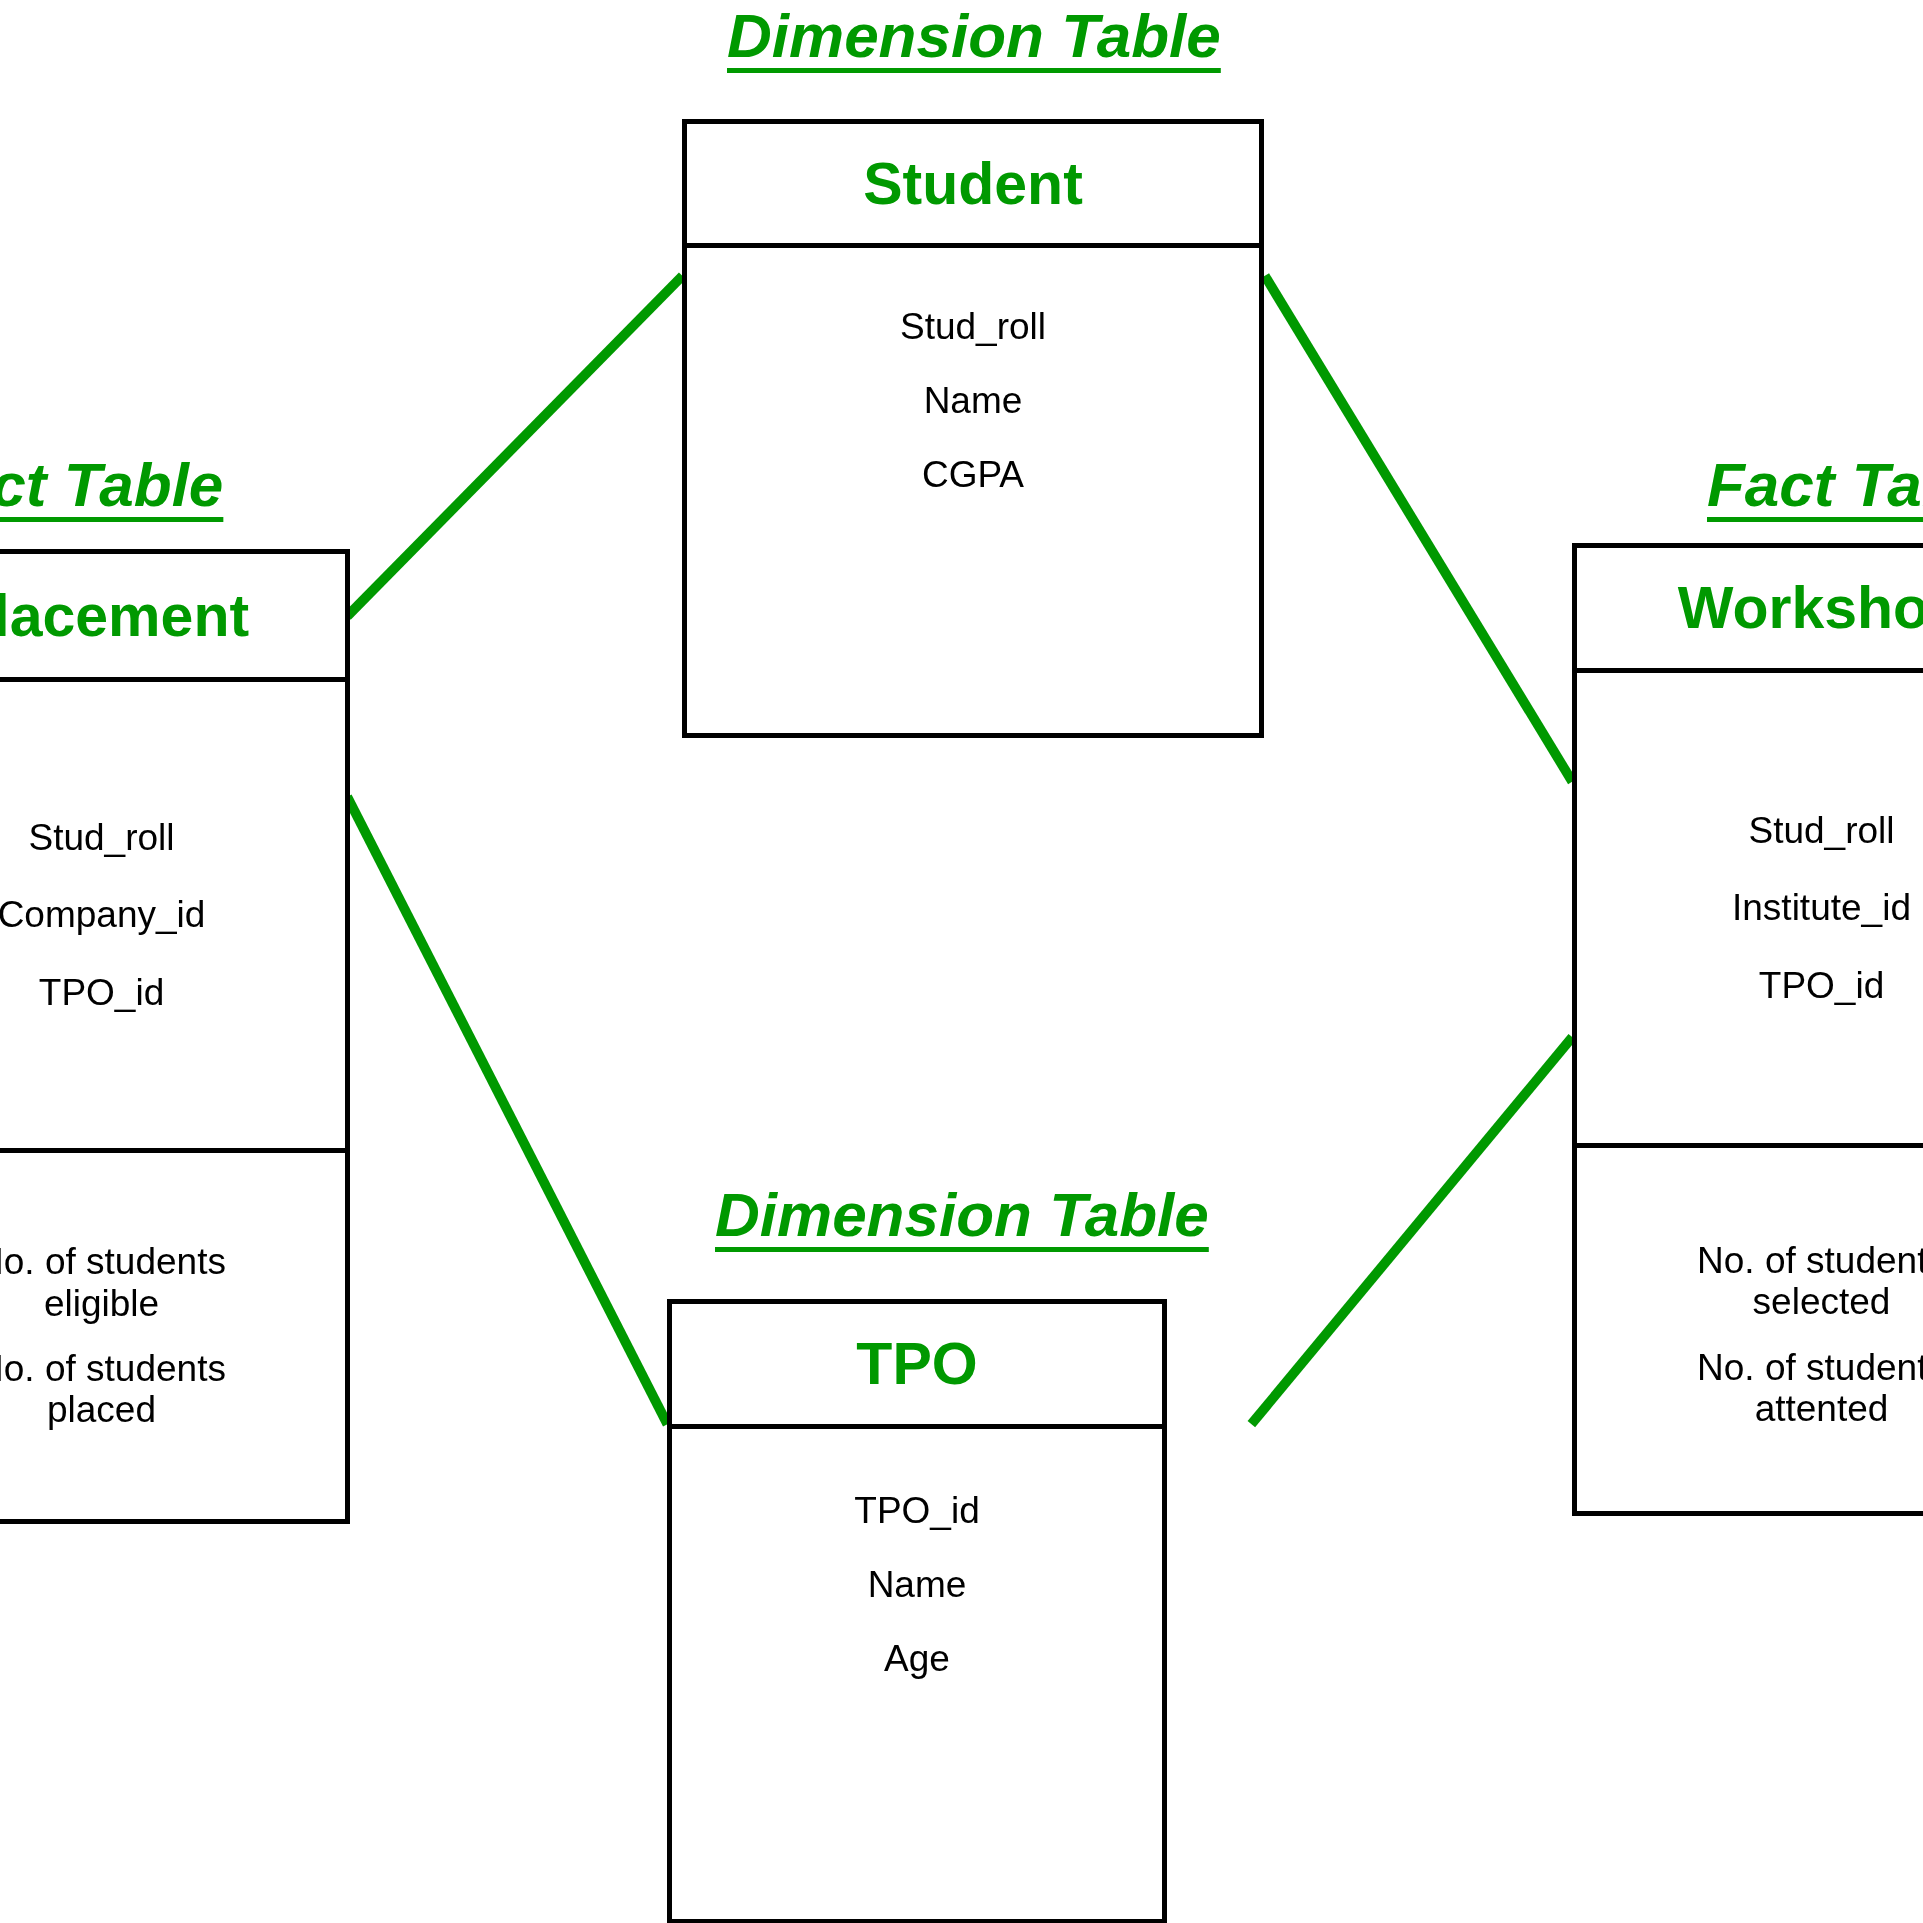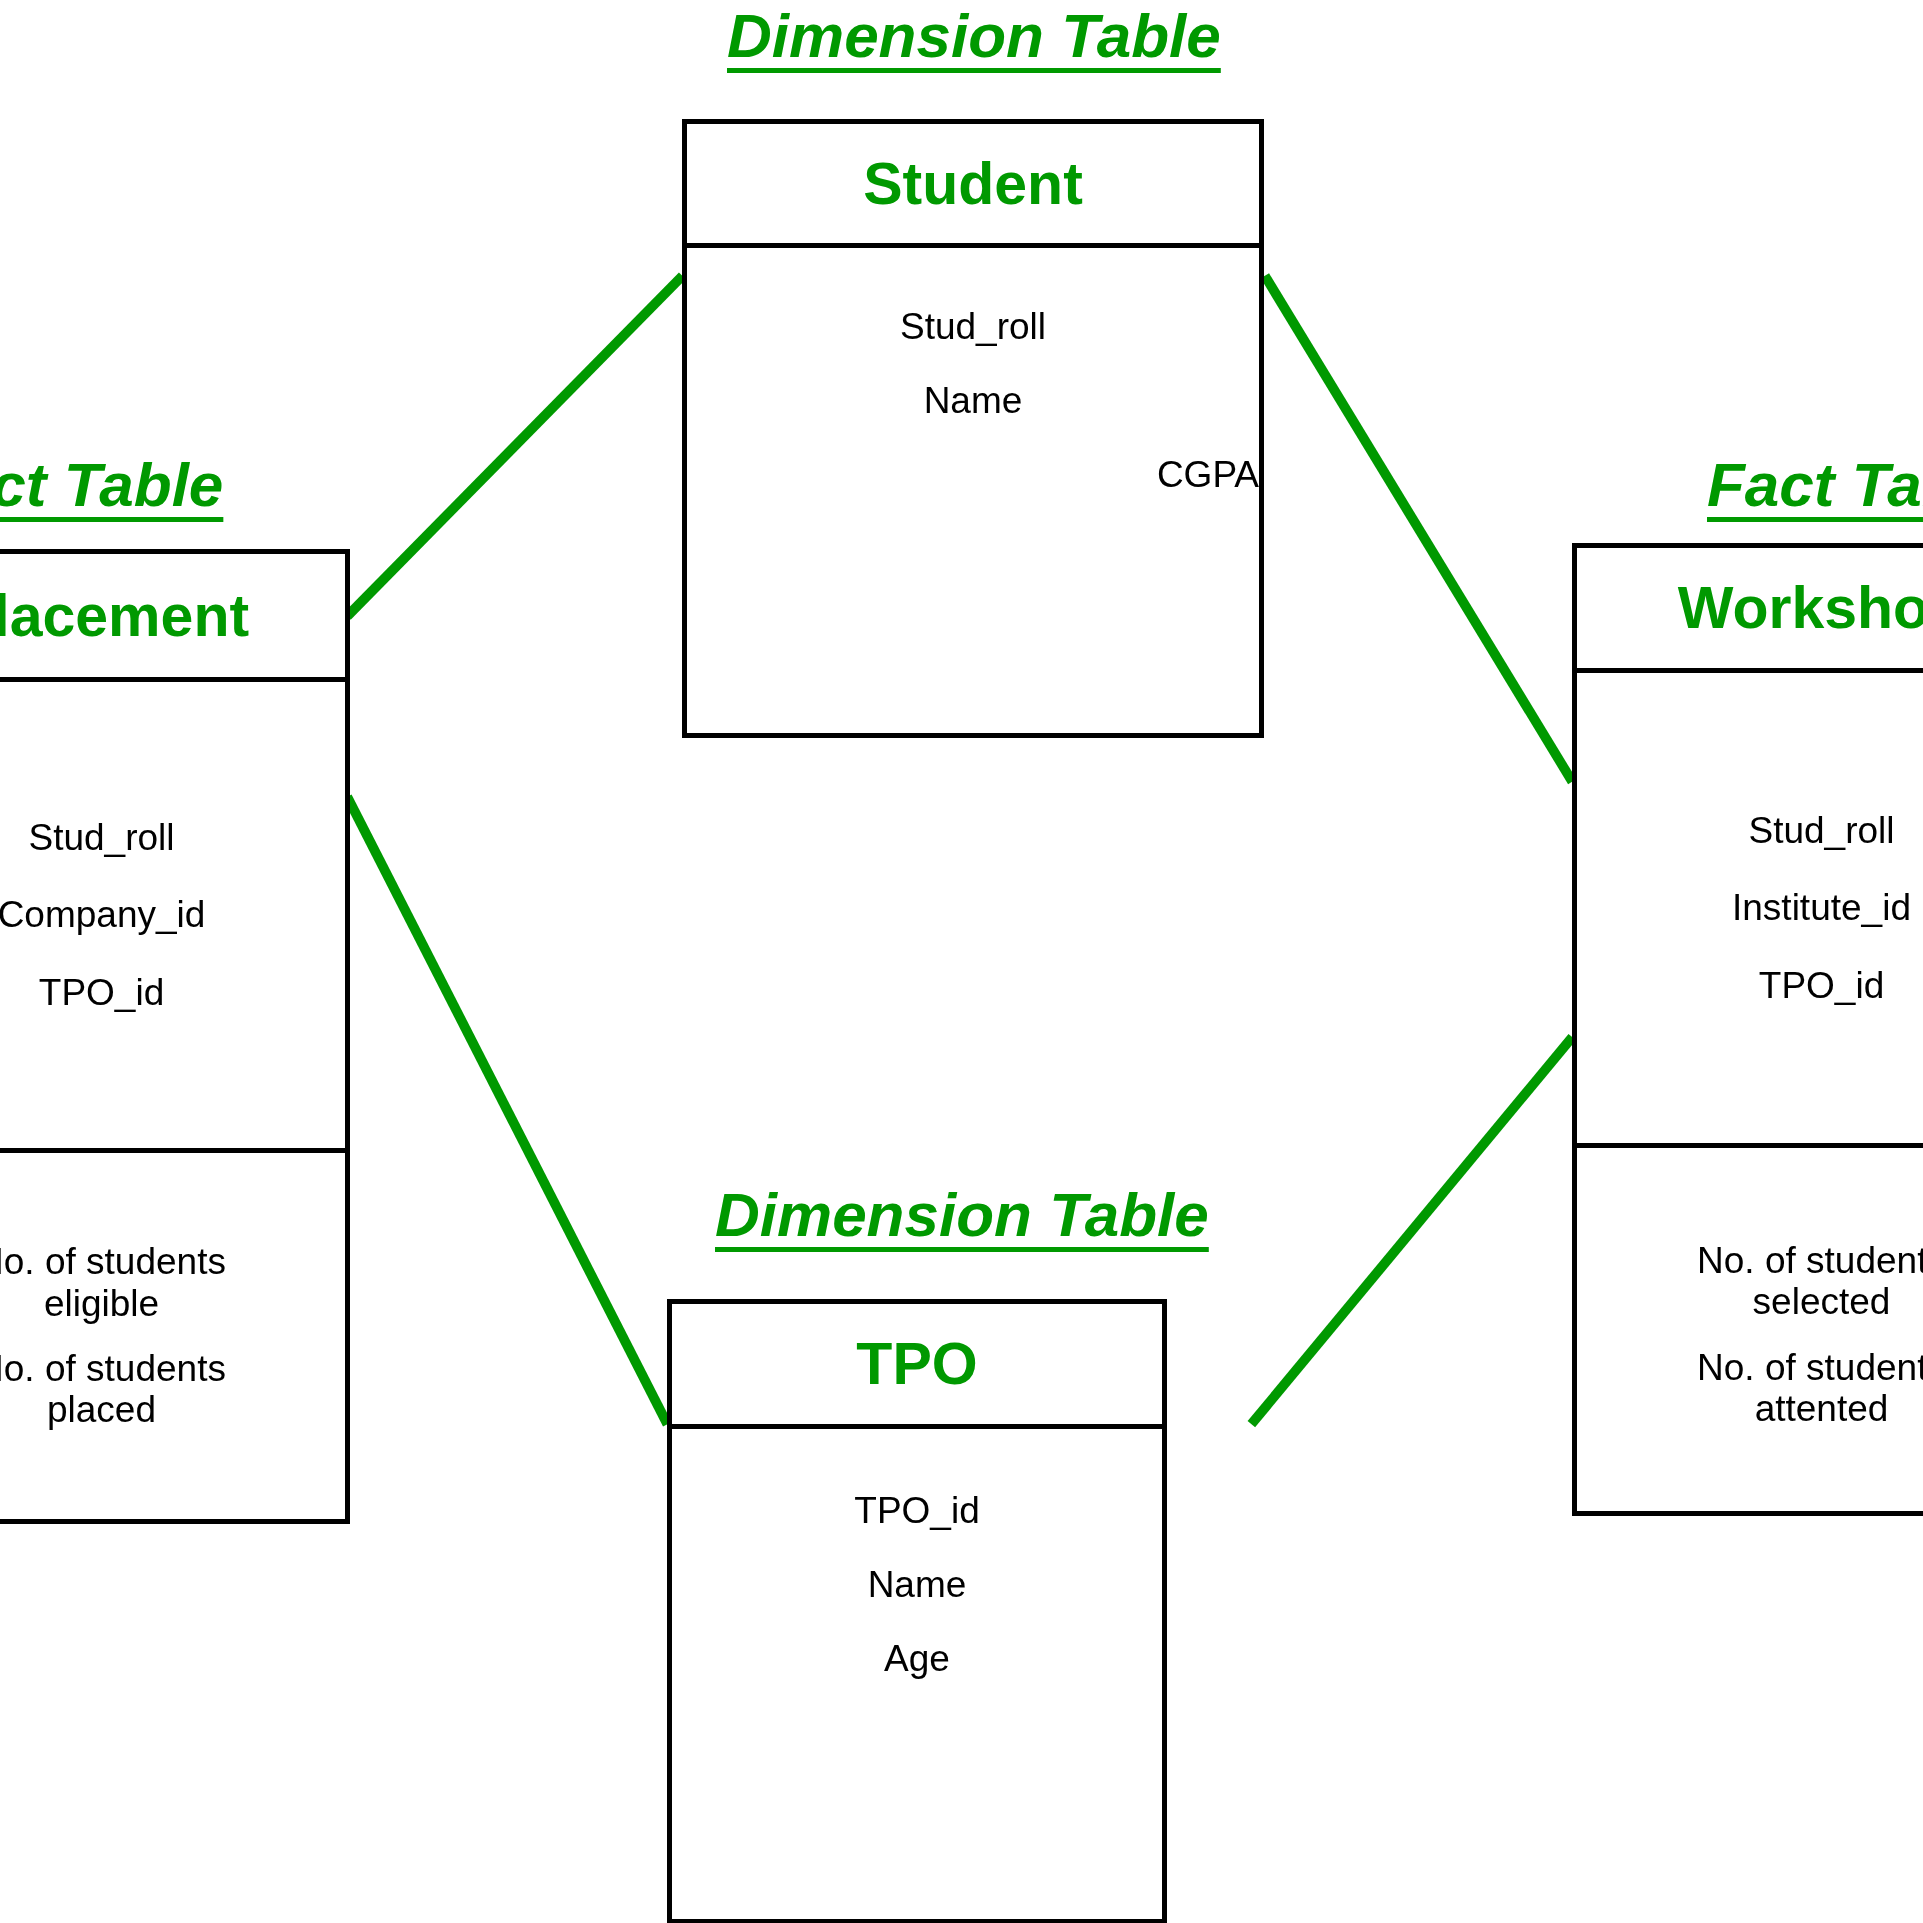--- a/index.html
+++ b/index.html
@@ -122,21 +122,21 @@
       <div class="attr" style="margin:12px 0;">No. of students
 placed</div>
     </div>
   </div>
 
   <div class="entity" style="left:682px; top:119px; width:582px; height:619px;">
     <div class="entity-title" style="height:124px;">Student</div>
     <div class="entity-body" style="height:490px; justify-content:flex-start; padding-top:41px;">
       <div class="attr" style="margin:16.5px 0;">Stud_roll</div>
       <div class="attr" style="margin:16.5px 0;">Name</div>
-      <div class="attr" style="margin:16.5px 0;text-align:right;">CGPA</div>
+      <div class="attr" style="margin:16.5px 0;">CGPA</div>
     </div>
   </div>
 
   <div class="entity" style="left:667px; top:1299px; width:500px; height:625px;">
     <div class="entity-title" style="height:125px;">TPO</div>
     <div class="entity-body" style="height:494px; justify-content:flex-start; padding-top:44px;">
       <div class="attr" style="margin:16.5px 0;">TPO_id</div>
       <div class="attr" style="margin:16.5px 0;">Name</div>
       <div class="attr" style="margin:16.5px 0;text-align:center;">Age</div>
     </div>

